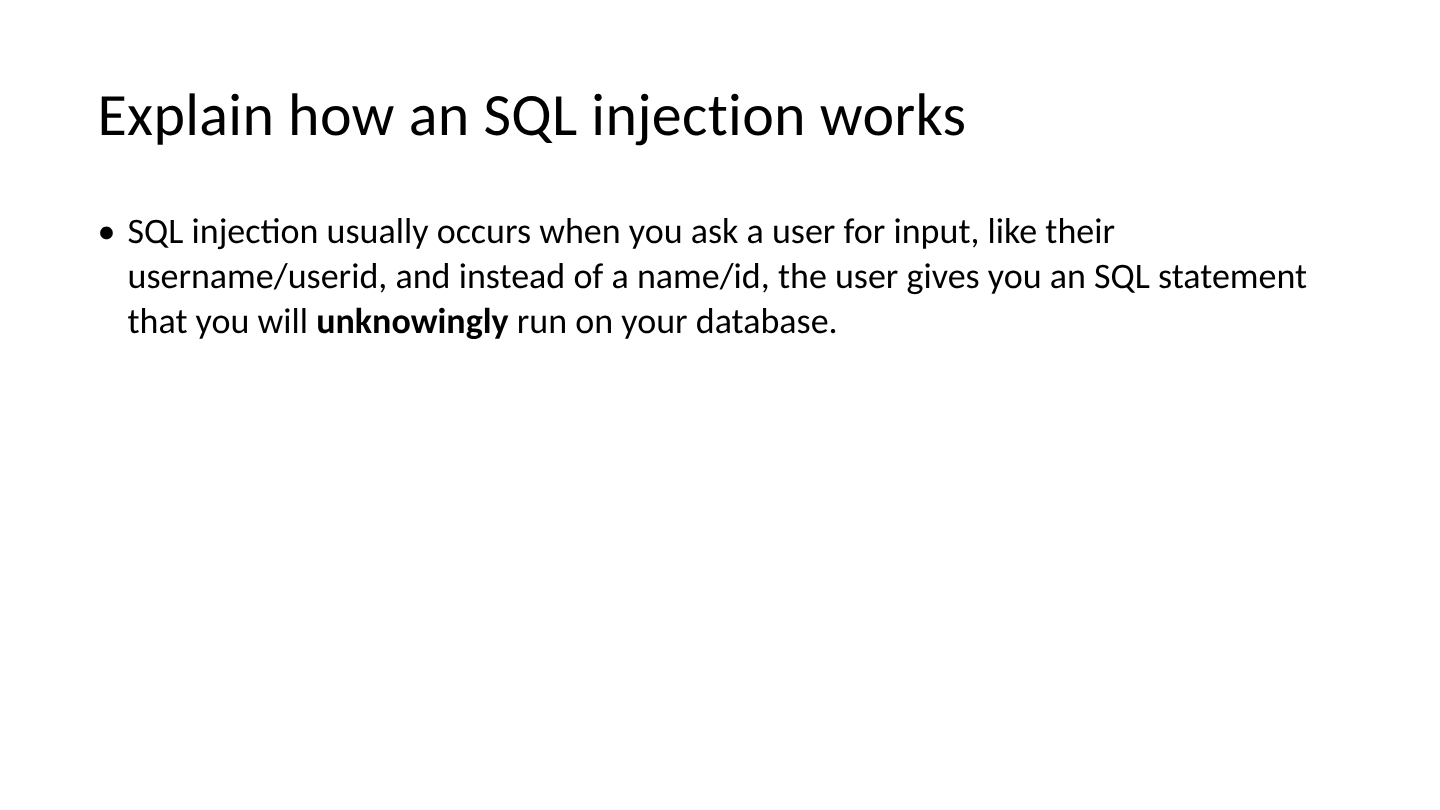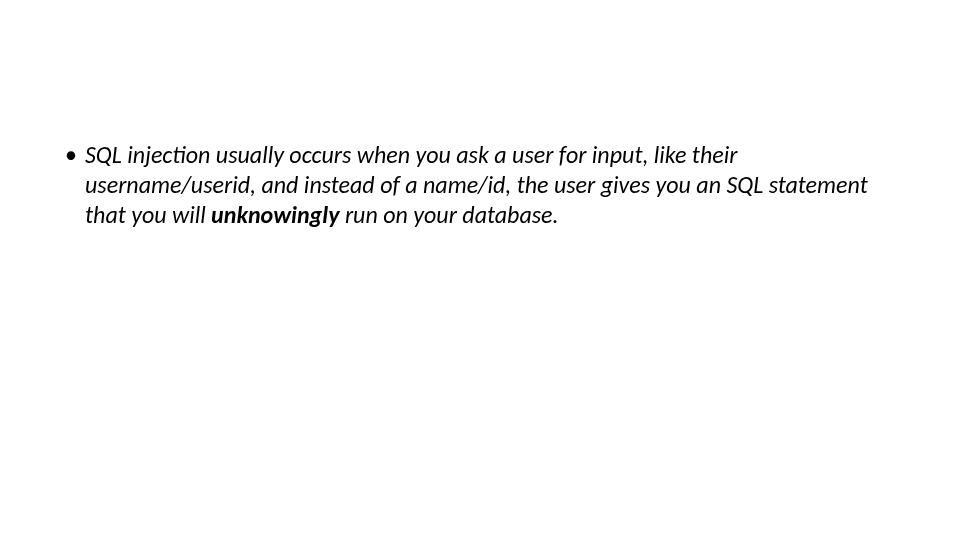--- a/index.html
+++ b/index.html
@@ -39,30 +39,30 @@
   }
   .bullet-marker {
     flex: 0 0 auto;
     width: 20px;
     font-size: 24px;
     line-height: 1.25;
     text-align: left;
   }
   .bullet-text {
     flex: 1 1 auto;
-    font-style: italic;
   }
   .bullet-text b {
     font-weight: 700;
   }
 </style>
 </head>
 <body>
 
 <div class="slide">
+  <div class="title">Explain how an SQL injection works</div>
   <div class="body">
     <div class="bullet-item">
       <div class="bullet-marker">•</div>
       <div class="bullet-text">
         <span>SQL injection usually occurs when you ask a user for input, like their username/userid, and instead of a name/id, the user gives you an SQL statement that you will </span><b>unknowingly</b><span> run on your database.</span>
       </div>
     </div>
   </div>
 </div>
 

